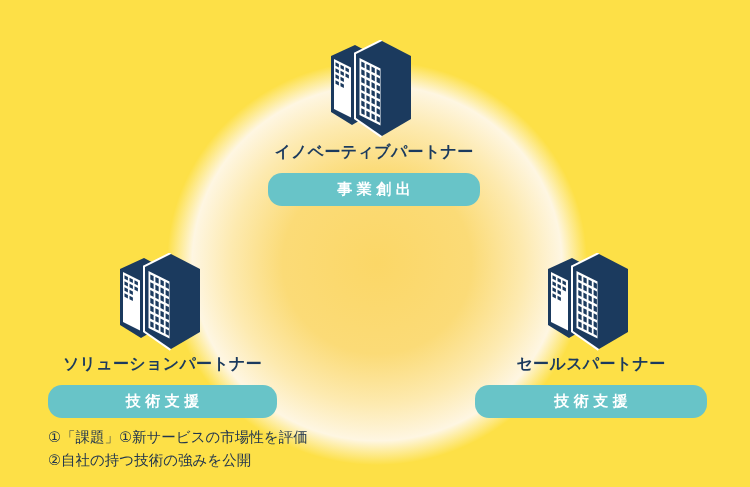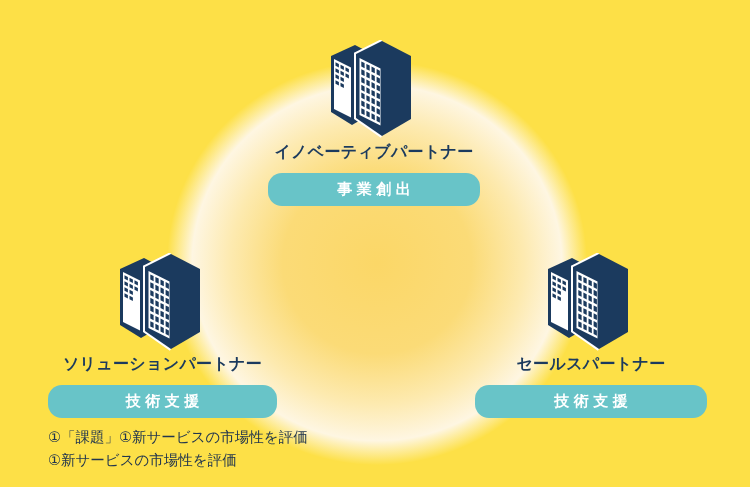--- a/index.html
+++ b/index.html
@@ -125,21 +125,21 @@
   <section class="group g-left">
     <div class="icon">
       <svg viewBox="0 0 88 100">
           <use href="#bldg"></use>
         </svg>
     </div>
     <h2 class="title">ソリューションパートナー</h2>
     <div class="pill">技術支援</div>
     <ul class="points">
       <li>①「課題」①新サービスの市場性を評価</li>
-      <li>①新サービスの市場性を評価</li>
+      <li>②自社の持つ技術の強みを公開</li>
     </ul>
   </section>
 
   <section class="group g-right">
     <div class="icon">
       <svg viewBox="0 0 88 100">
           <use href="#bldg"></use>
         </svg>
     </div>
     <h2 class="title">セールスパートナー</h2>

